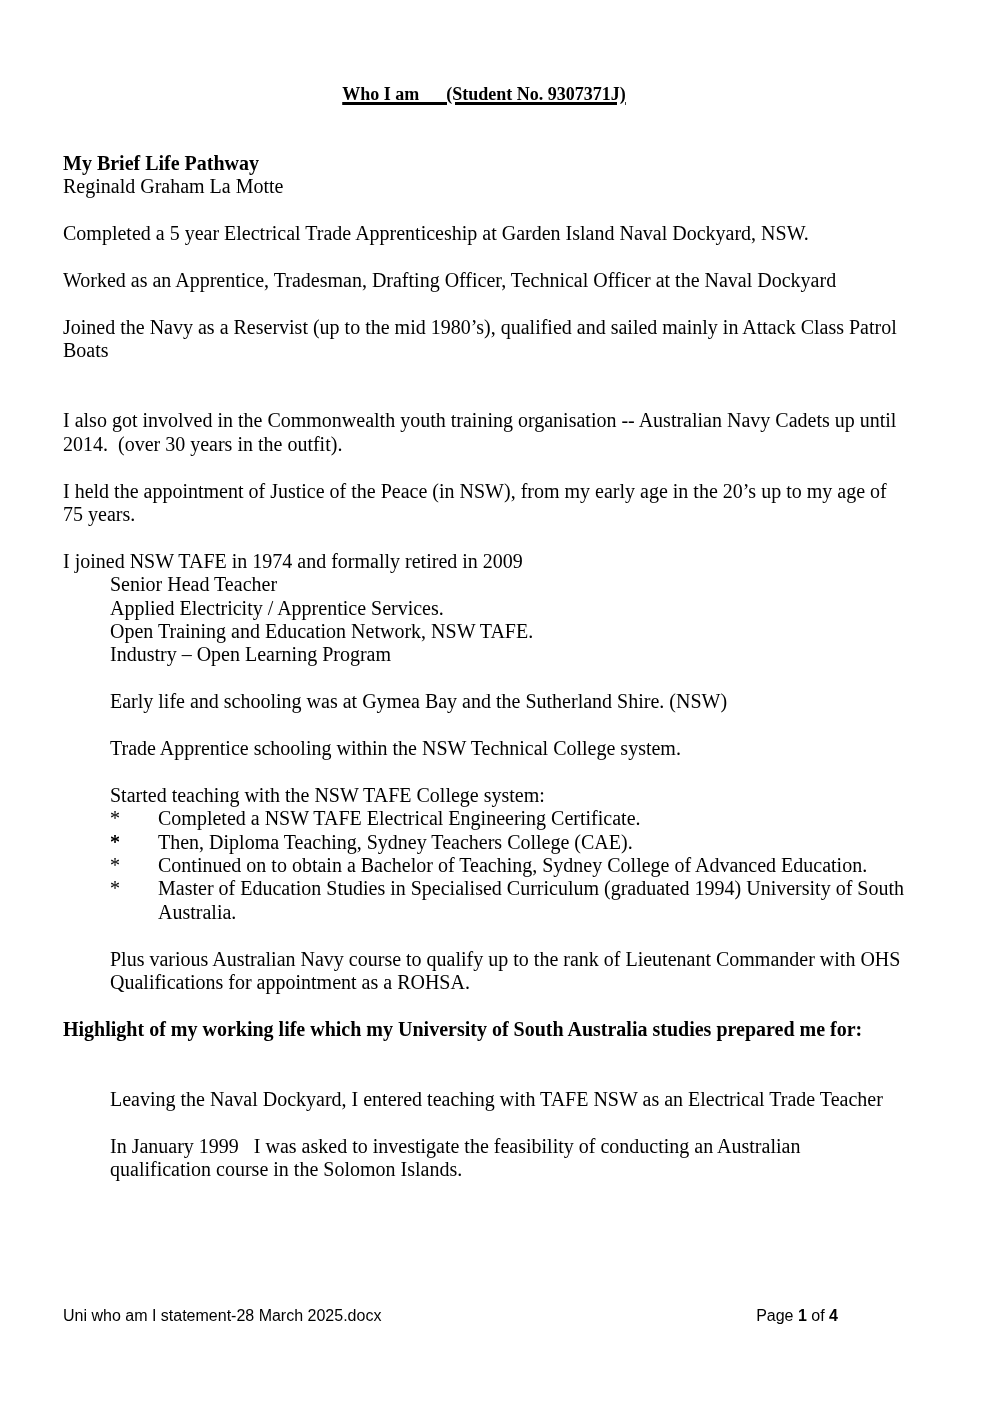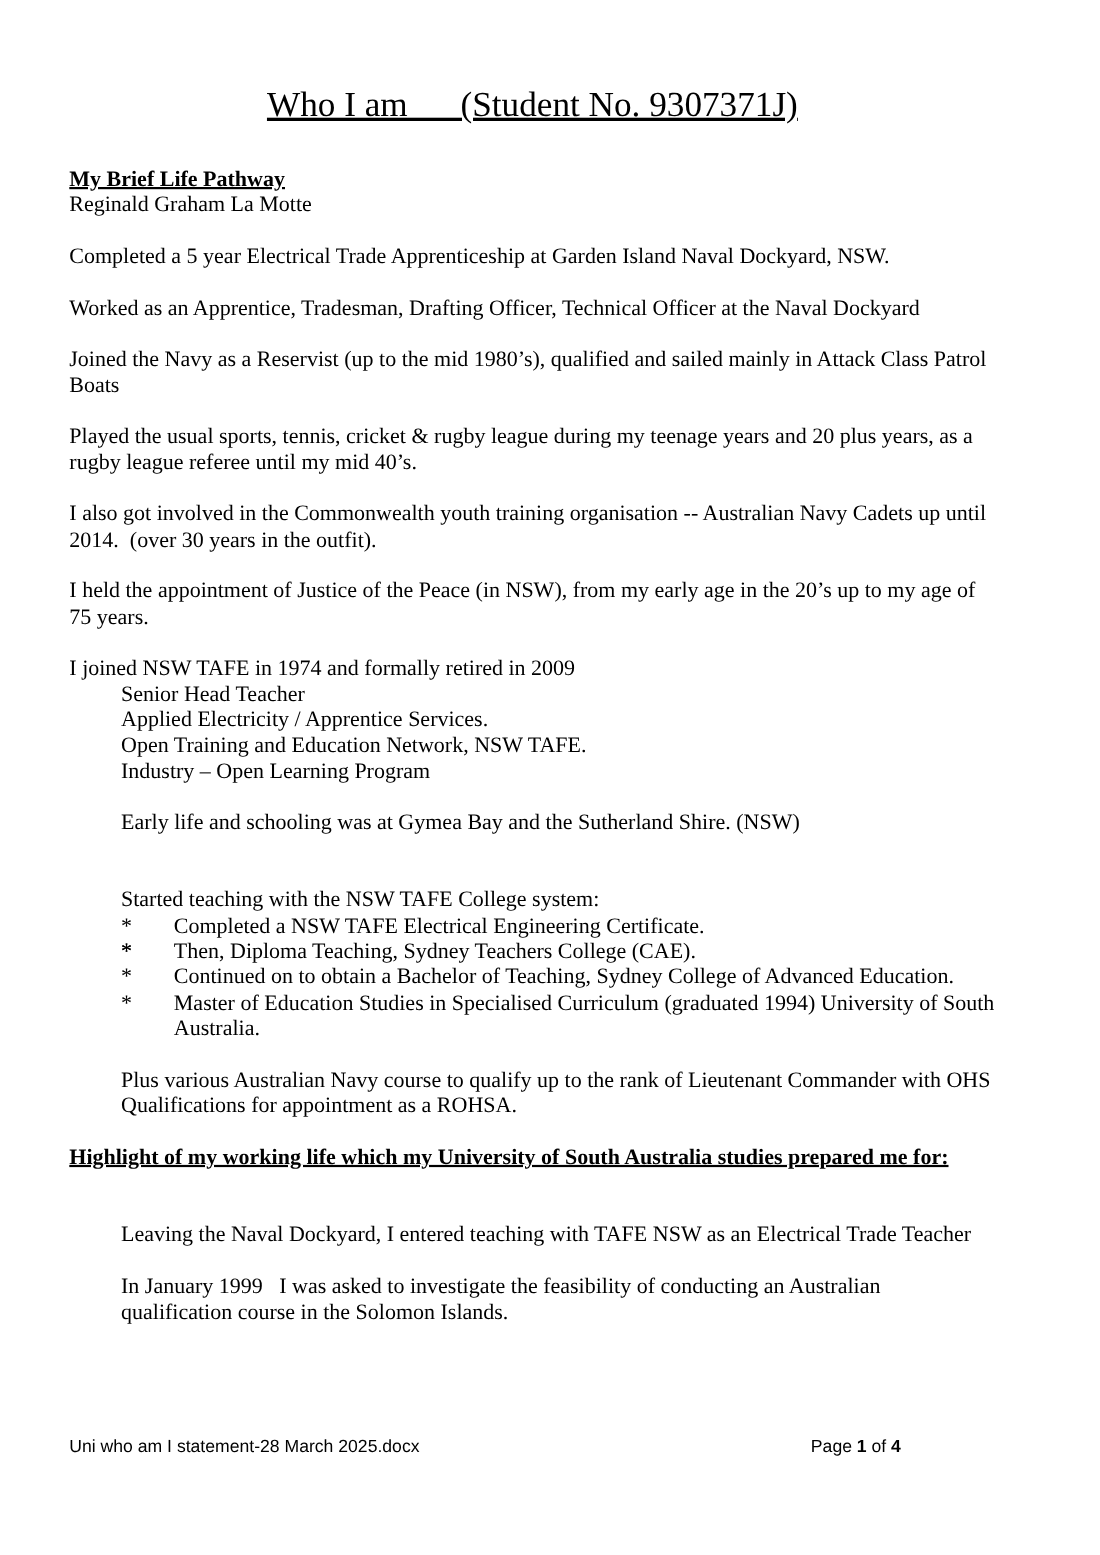--- a/index.html
+++ b/index.html
@@ -2,72 +2,72 @@
 <html><head>
 <meta charset="utf-8">
 <style>
   html,body{margin:0;padding:0}
   body{
     width:1000px;height:1414px;background:#ffffff;color:#000000;
     font-family:"Liberation Serif", serif;position:relative;overflow:hidden;
   }
   .title{
     margin:76px 95px 40px 63px;text-align:center;
-    font-size:32px;font-weight:normal;line-height:36px;
+    font-size:18px;font-weight:bold;line-height:36px;
   }
   .title .title-text{
     text-decoration:underline;text-decoration-thickness:2.5px;white-space:pre-wrap;
   }
   .content{margin:0 95px 0 63px;font-size:20px;line-height:23.4px}
   .para{white-space:pre-wrap}
-  .hd{font-weight:bold;text-decoration:underline;text-decoration-thickness:2px}
+  .hd{font-weight:bold;text-decoration-thickness:2px}
   .ind{padding-left:47px}
   .blank{height:23.4px}
   .bullet{padding-left:95px;position:relative;white-space:pre-wrap}
   .bullet .star{position:absolute;left:47px;top:0}
   .heading-mixed .suffix{font-weight:normal;text-decoration:none}
   .footer{
     position:absolute;left:63px;right:95px;top:1306px;
     font-family:"Liberation Sans", sans-serif;font-size:16px;line-height:20px;
     display:flex;justify-content:space-between;white-space:pre-wrap;
   }
-  .footer .pagenum{margin-right:86px}
+  .footer .pagenum{margin-right:67px}
   .bold{font-weight:bold}
 </style>
 </head>
 <body>
 
 <div class="title">
   <span class="title-text">Who I am      (Student No. 9307371J)</span>
 </div>
 
 <div class="content">
     <div class="para hd">My Brief Life Pathway</div>
     <div class="para">Reginald Graham La Motte</div>
     <div class="blank"></div>
     <div class="para">Completed a 5 year Electrical Trade Apprenticeship at Garden Island Naval Dockyard, NSW.</div>
     <div class="blank"></div>
     <div class="para">Worked as an Apprentice, Tradesman, Drafting Officer, Technical Officer at the Naval Dockyard</div>
     <div class="blank"></div>
     <div class="para">Joined the Navy as a Reservist (up to the mid 1980’s), qualified and sailed mainly in Attack Class Patrol Boats</div>
     <div class="blank"></div>
-    <div class="para">Played the usual sports, tennis, cricket &amp; rugby league during my teenage years and 20 plus years, as a rugby league referee until my mid 40’s.</div>
     <div class="blank"></div>
     <div class="para">I also got involved in the Commonwealth youth training organisation -- Australian Navy Cadets up until 2014.  (over 30 years in the outfit).</div>
     <div class="blank"></div>
     <div class="para">I held the appointment of Justice of the Peace (in NSW), from my early age in the 20’s up to my age of 75 years.</div>
     <div class="blank"></div>
     <div class="para">I joined NSW TAFE in 1974 and formally retired in 2009</div>
     <div class="para ind">Senior Head Teacher</div>
     <div class="para ind">Applied Electricity / Apprentice Services.</div>
     <div class="para ind">Open Training and Education Network, NSW TAFE.</div>
     <div class="para ind">Industry – Open Learning Program</div>
     <div class="blank"></div>
     <div class="para ind">Early life and schooling was at Gymea Bay and the Sutherland Shire. (NSW)</div>
     <div class="blank"></div>
+    <div class="para ind">Trade Apprentice schooling within the NSW Technical College system.</div>
     <div class="blank"></div>
     <div class="para ind">Started teaching with the NSW TAFE College system:</div>
     <div class="bullet"><span class="star">*</span><span>Completed a NSW TAFE Electrical Engineering Certificate.</span></div>
     <div class="bullet"><span class="star">*</span></div>
     <div class="bullet"><span class="star">*</span><span>Then, Diploma Teaching, Sydney Teachers College (CAE).</span></div>
     <div class="bullet"><span class="star">*</span><span>Continued on to obtain a Bachelor of Teaching, Sydney College of Advanced Education.</span></div>
     <div class="bullet"><span class="star">*</span><span>Master of Education Studies in Specialised Curriculum (graduated 1994) University of South Australia.</span></div>
     <div class="blank"></div>
     <div class="para ind">Plus various Australian Navy course to qualify up to the rank of Lieutenant Commander with OHS Qualifications for appointment as a ROHSA.</div>
     <div class="blank"></div>

